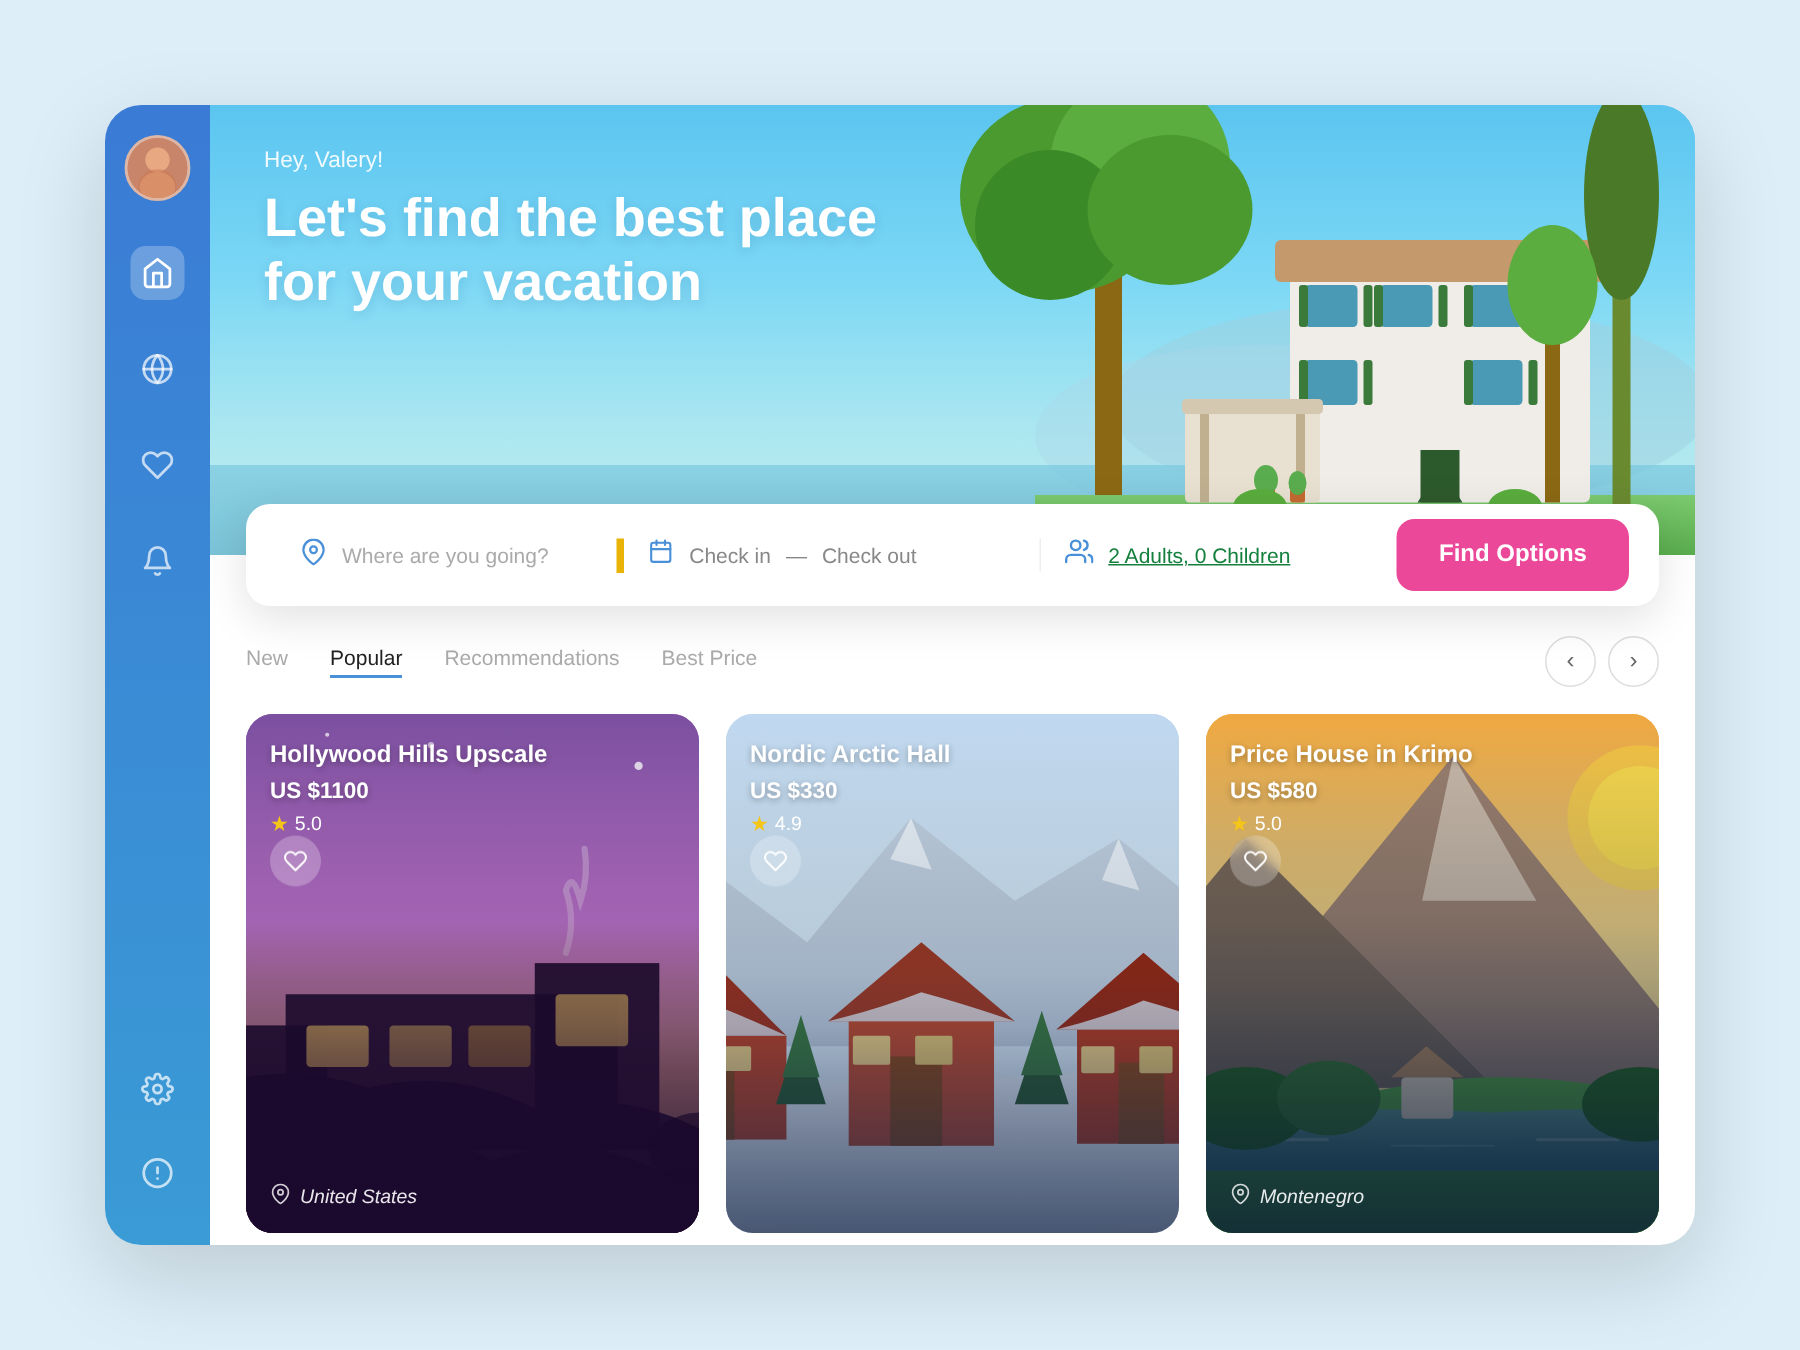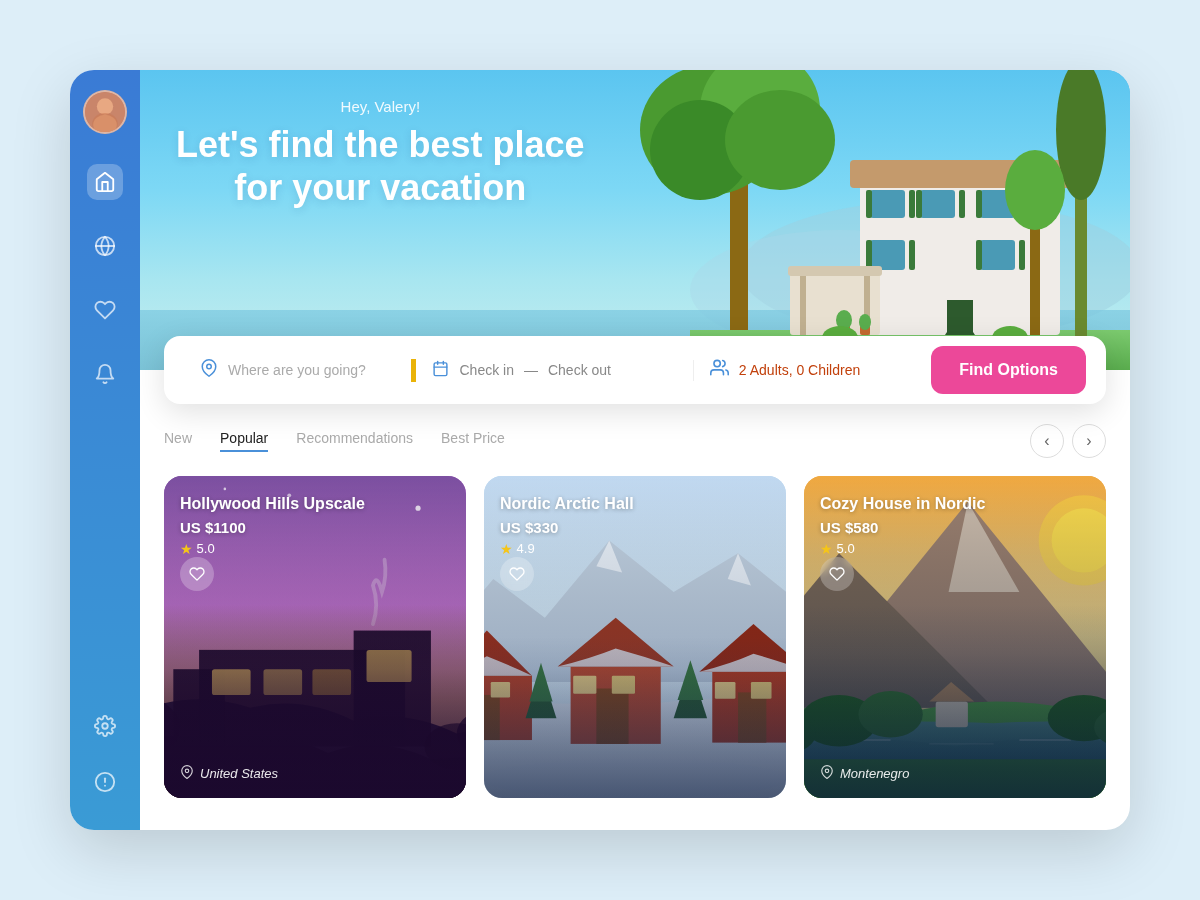--- a/index.html
+++ b/index.html
@@ -80,21 +80,20 @@
       flex-direction: column;
       overflow: hidden;
     }
     
     .hero {
       position: relative;
       height: 300px;
       background: linear-gradient(135deg, #4ab3e8 0%, #2980c4 40%, #5bc8f0 100%);
       overflow: hidden;
       flex-shrink: 0;
-      text-align: center;
     }
     .hero-sky {
       position: absolute;
       inset: 0;
       background: linear-gradient(180deg, #5bc5f0 0%, #7dd8f5 40%, #a8e6f0 70%, #c8eeee 100%);
     }
     
     .hero-text {
       position: absolute;
       top: 28px;
@@ -172,41 +171,42 @@
       flex: 1.2;
       padding: 0 16px;
       cursor: pointer;
     }
     .search-guests-icon {
       color: #4a90d9;
       font-size: 18px;
       flex-shrink: 0;
     }
     .search-guests-text {
-      color: #c2410c;
+      color: #15803d;
       font-size: 14px;
+      text-decoration: underline;
     }
     .find-btn {
       background: #ec4899;
       color: #fff;
       border: none;
       border-radius: 12px;
       padding: 0 28px;
       height: 48px;
       font-size: 16px;
       font-weight: 600;
       cursor: pointer;
       white-space: nowrap;
       flex-shrink: 0;
       margin-left: 10px;
     }
     
     .listings-section {
       flex: 1;
-      padding: 20px 24px 32px;
+      padding: 20px 24px 8px;
       overflow: hidden;
       display: flex;
       flex-direction: column;
     }
     .tabs-row {
       display: flex;
       align-items: center;
       gap: 28px;
       margin-bottom: 18px;
     }
@@ -776,21 +776,21 @@
               <polygon points="150,175 185,175 167,160" fill="#c09060"></polygon>
 
               <circle cx="270" cy="50" r="35" fill="#f8d840" opacity="0.5"></circle>
               <circle cx="270" cy="50" r="25" fill="#f8e050" opacity="0.7"></circle>
               <rect width="340" height="250" fill="url(#c3dark3)"></rect>
             </svg>
           </div>
           <div class="card-content">
             <div class="card-top">
               <div class="card-info">
-                <div class="card-name">Cozy House in Nordic</div>
+                <div class="card-name">Price House in Krimo</div>
                 <div class="card-price">US $580</div>
                 <div class="card-rating">
                   <span class="star-icon">★</span>
                   <span class="rating-text">5.0</span>
                 </div>
               </div>
               <button class="heart-btn">
                 <svg width="16" height="16" viewBox="0 0 24 24" fill="none" stroke="white" stroke-width="2" stroke-linecap="round" stroke-linejoin="round">
                   <path d="M20.84 4.61a5.5 5.5 0 0 0-7.78 0L12 5.67l-1.06-1.06a5.5 5.5 0 0 0-7.78 7.78l1.06 1.06L12 21.23l7.78-7.78 1.06-1.06a5.5 5.5 0 0 0 0-7.78z"></path>
                 </svg>

